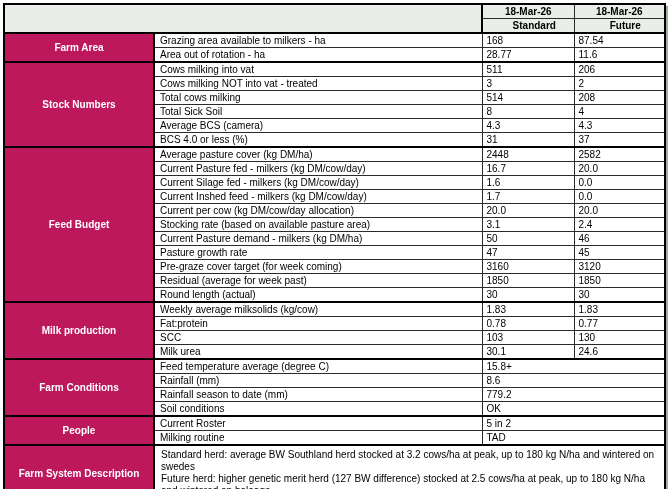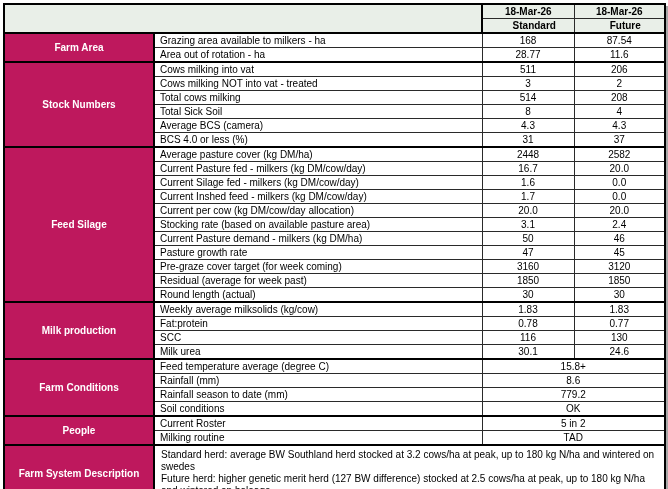--- a/index.html
+++ b/index.html
@@ -47,21 +47,21 @@
   tr.hdr2 th { border-bottom: 2px solid #000000; padding-left: 16px; }
   td.category {
     background: #be185d;
     color: #ffffff;
     text-align: center;
     border-right: 2px solid #000000;
     font-weight: bold;
   }
   tr.section-start td { border-top: 2px solid #000000; }
   td.label { text-align: left; padding-left: 5px; }
-  td.val   { text-align: center; }
+  td.val   { }
   td.desc {
     white-space: normal;
     line-height: 12px;
     padding: 3px 6px;
     height: auto;
     text-align: left;
   }
   td.desc .desc-line { display: block; }
 </style>
 </head>
@@ -125,21 +125,21 @@
       <td class="val">4.3</td>
       <td class="val">4.3</td>
     </tr>
     <tr>
       <td class="label">BCS 4.0 or less (%)</td>
       <td class="val">31</td>
       <td class="val">37</td>
     </tr>
 
     <tr class="section-start">
-      <td class="category" rowspan="11">Feed Silage</td>
+      <td class="category" rowspan="11">Feed Budget</td>
       <td class="label">Average pasture cover (kg DM/ha)</td>
       <td class="val">2448</td>
       <td class="val">2582</td>
     </tr>
     <tr>
       <td class="label">Current Pasture fed - milkers (kg DM/cow/day)</td>
       <td class="val">16.7</td>
       <td class="val">20.0</td>
     </tr>
     <tr>
@@ -194,21 +194,21 @@
       <td class="val">1.83</td>
       <td class="val">1.83</td>
     </tr>
     <tr>
       <td class="label">Fat:protein</td>
       <td class="val">0.78</td>
       <td class="val">0.77</td>
     </tr>
     <tr>
       <td class="label">SCC</td>
-      <td class="val">116</td>
+      <td class="val">103</td>
       <td class="val">130</td>
     </tr>
     <tr>
       <td class="label">Milk urea</td>
       <td class="val">30.1</td>
       <td class="val">24.6</td>
     </tr>
 
     <tr class="section-start">
       <td class="category" rowspan="4">Farm Conditions</td>

